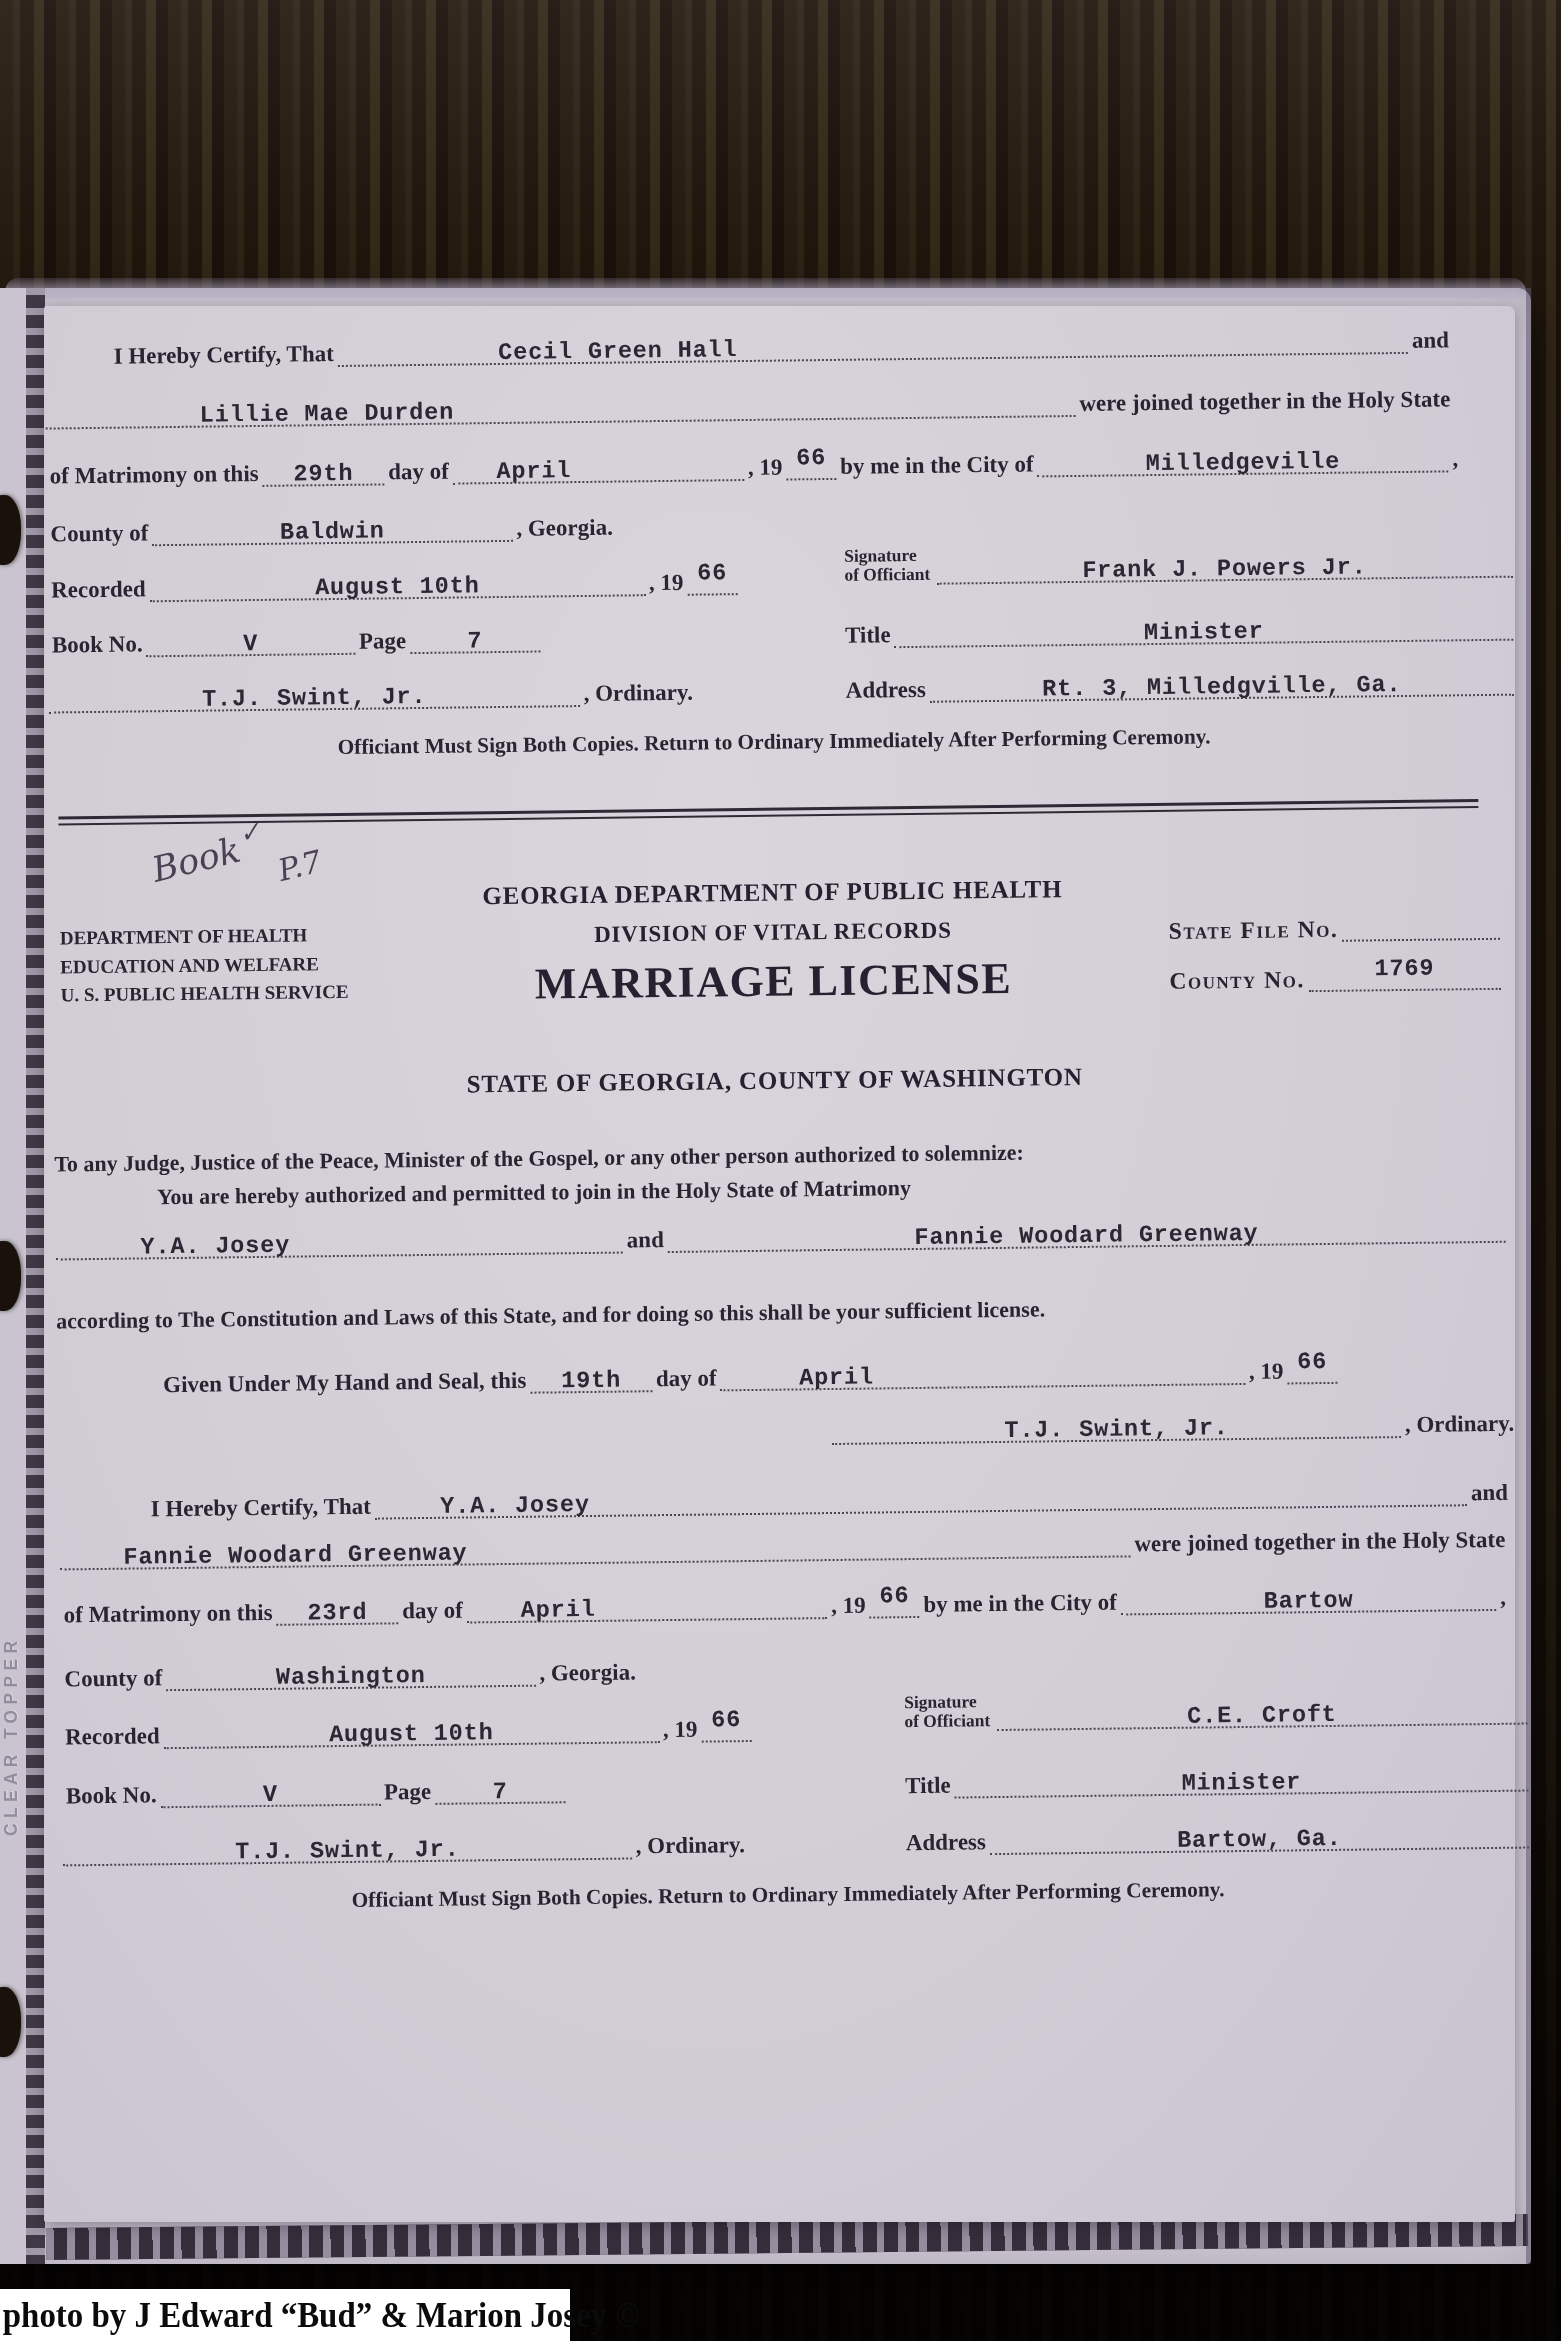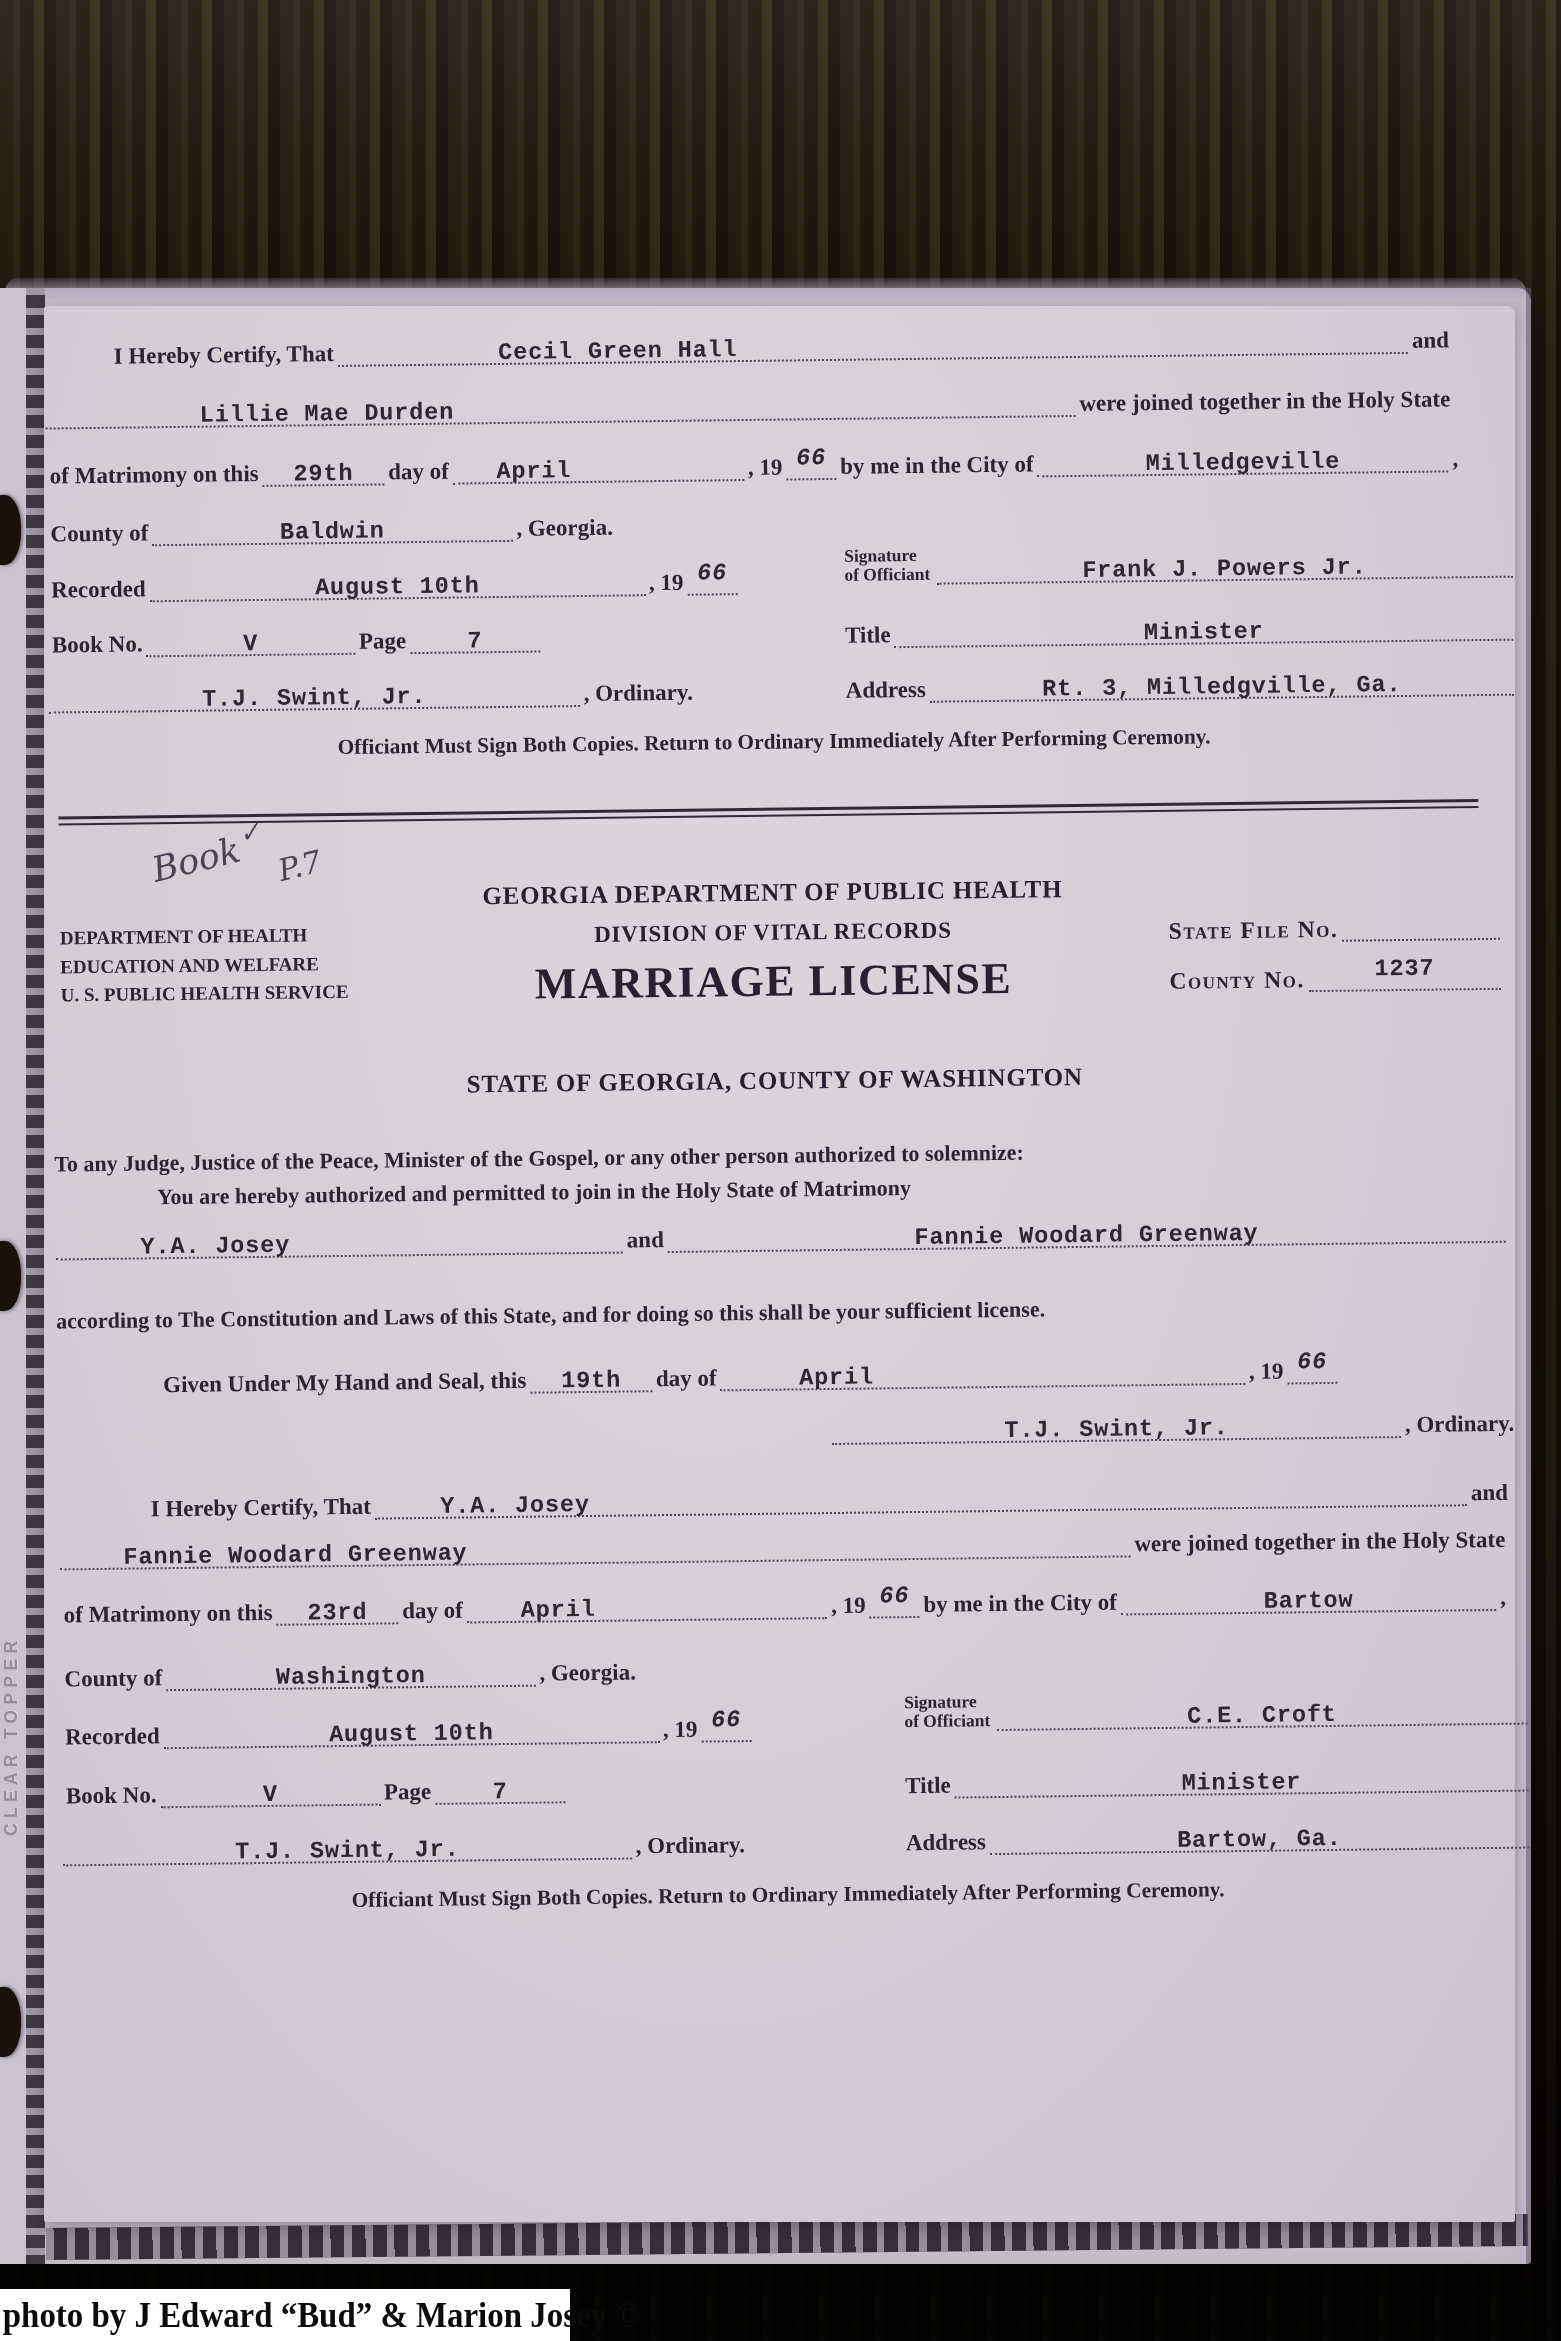--- a/index.html
+++ b/index.html
@@ -51,21 +51,21 @@
     box-shadow:0 4.6px 13.7px rgba(30,22,40,0.35);
   }
   .content{position:absolute;left:0;top:0;width:100%;height:100%;transform:rotate(-0.7deg);transform-origin:48% 46%;}
   
   .row{position:absolute;display:flex;align-items:flex-end;}
   .lbl{font-family:"Liberation Serif",serif;font-weight:600;font-size:23px;color:#2a2432;
     white-space:nowrap;line-height:1.05;padding:0 3.8px;}
   .lbl.sm2{font-size:17.5px;line-height:1.1;padding-right:6.1px;}
   .fill{position:relative;flex:1 1 auto;border-bottom:2.3px dotted #4a4450;display:flex;
     align-items:flex-end;justify-content:center;min-width:30.5px;height:30.5px;}
-  .fill.f160{flex:0 0 122px;align-items:flex-end;} .fill.f170{flex:0 0 130px;} .fill.wyr{flex:0 0 50px;min-width:0;font-style:italic;}
+  .fill.f160{flex:0 0 122px;align-items:flex-end;} .fill.f170{flex:0 0 130px;} .fill.wyr{flex:0 0 50px;min-width:0;}
   .typed{font-family:"Liberation Mono",monospace;font-weight:700;font-size:23.6px;
     letter-spacing:0.8px;color:#2d2735;position:relative;top:3.8px;white-space:nowrap;}
   .typed.raised{top:-6.9px;}
   .fill.left .typed{margin-right:auto;margin-left:6%;}
   .fill.left2 .typed{margin-right:auto;margin-left:15%;}
   .note{position:absolute;left:0;width:1471px;text-align:center;
     font-family:"Liberation Serif",serif;font-weight:600;font-size:21.3px;color:#2a2432;}
   .divider{position:absolute;left:19px;top:502px;width:1420px;height:3.8px;
     border-top:3.8px solid #2f2936;border-bottom:2.3px solid #2f2936;}
   .handwriting{position:absolute;left:114px;top:523px;transform:rotate(-13deg);
@@ -202,21 +202,21 @@
     <div class="chead dept">GEORGIA DEPARTMENT OF PUBLIC HEALTH</div>
     <div class="chead division">DIVISION OF VITAL RECORDS</div>
     <div class="chead mlicense">MARRIAGE LICENSE</div>
     <div class="row" style="left:1124px;top:610px;width:335px;">
       <span class="lbl scaps">State File No.</span>
       <span class="fill"></span>
     </div>
     <div class="row" style="left:1124px;top:660px;width:335px;">
       <span class="lbl scaps">County No.</span>
       <span class="fill">
-            <span class="typed raised">1237</span>
+            <span class="typed raised">1769</span>
           </span>
     </div>
     <div class="chead statecounty">STATE OF GEORGIA, COUNTY OF WASHINGTON</div>
 
     <div class="para" style="left:10.7px;top:837px;font-weight:700;">To any Judge, Justice of the Peace, Minister of the Gospel, or any other person authorized to solemnize:</div>
     <div class="para" style="left:113px;top:871px;font-weight:700;">You are hereby authorized and permitted to join in the Holy State of Matrimony</div>
     <div class="row" style="left:10.7px;top:913px;width:1450px;">
       <span class="fill left2" style="flex:1.15;">
             <span class="typed">Y.A. Josey</span>
           </span>

